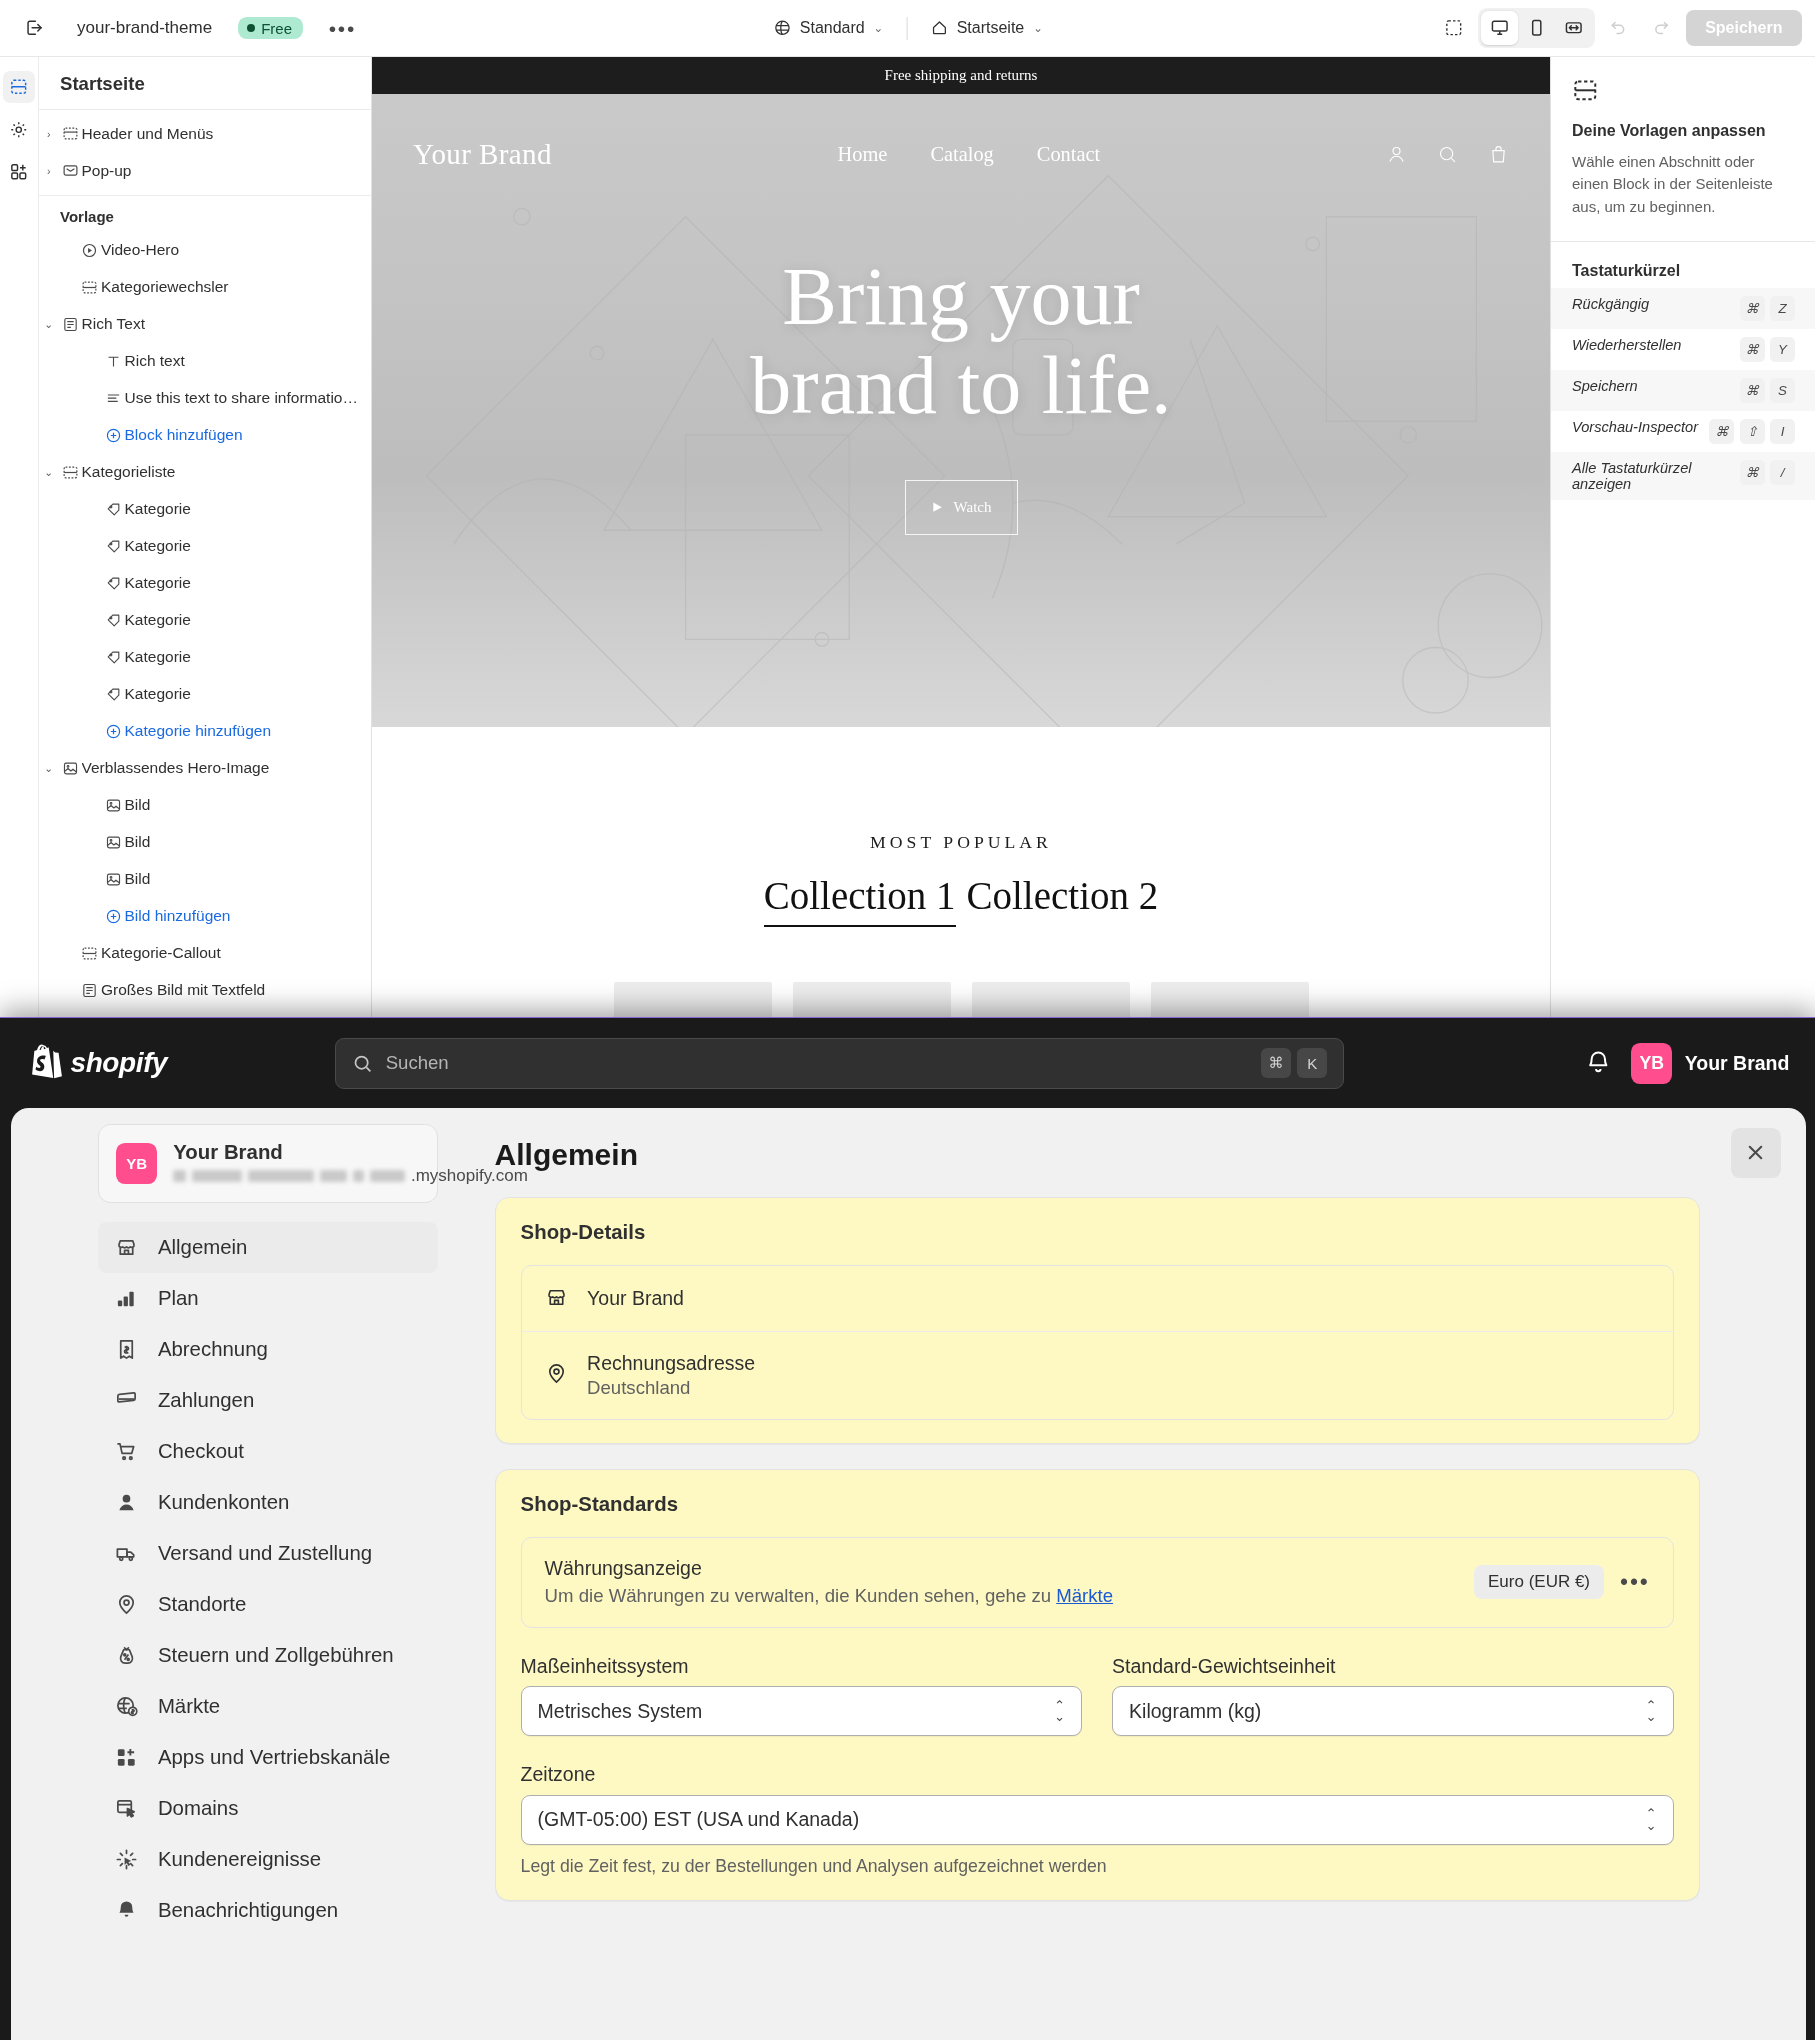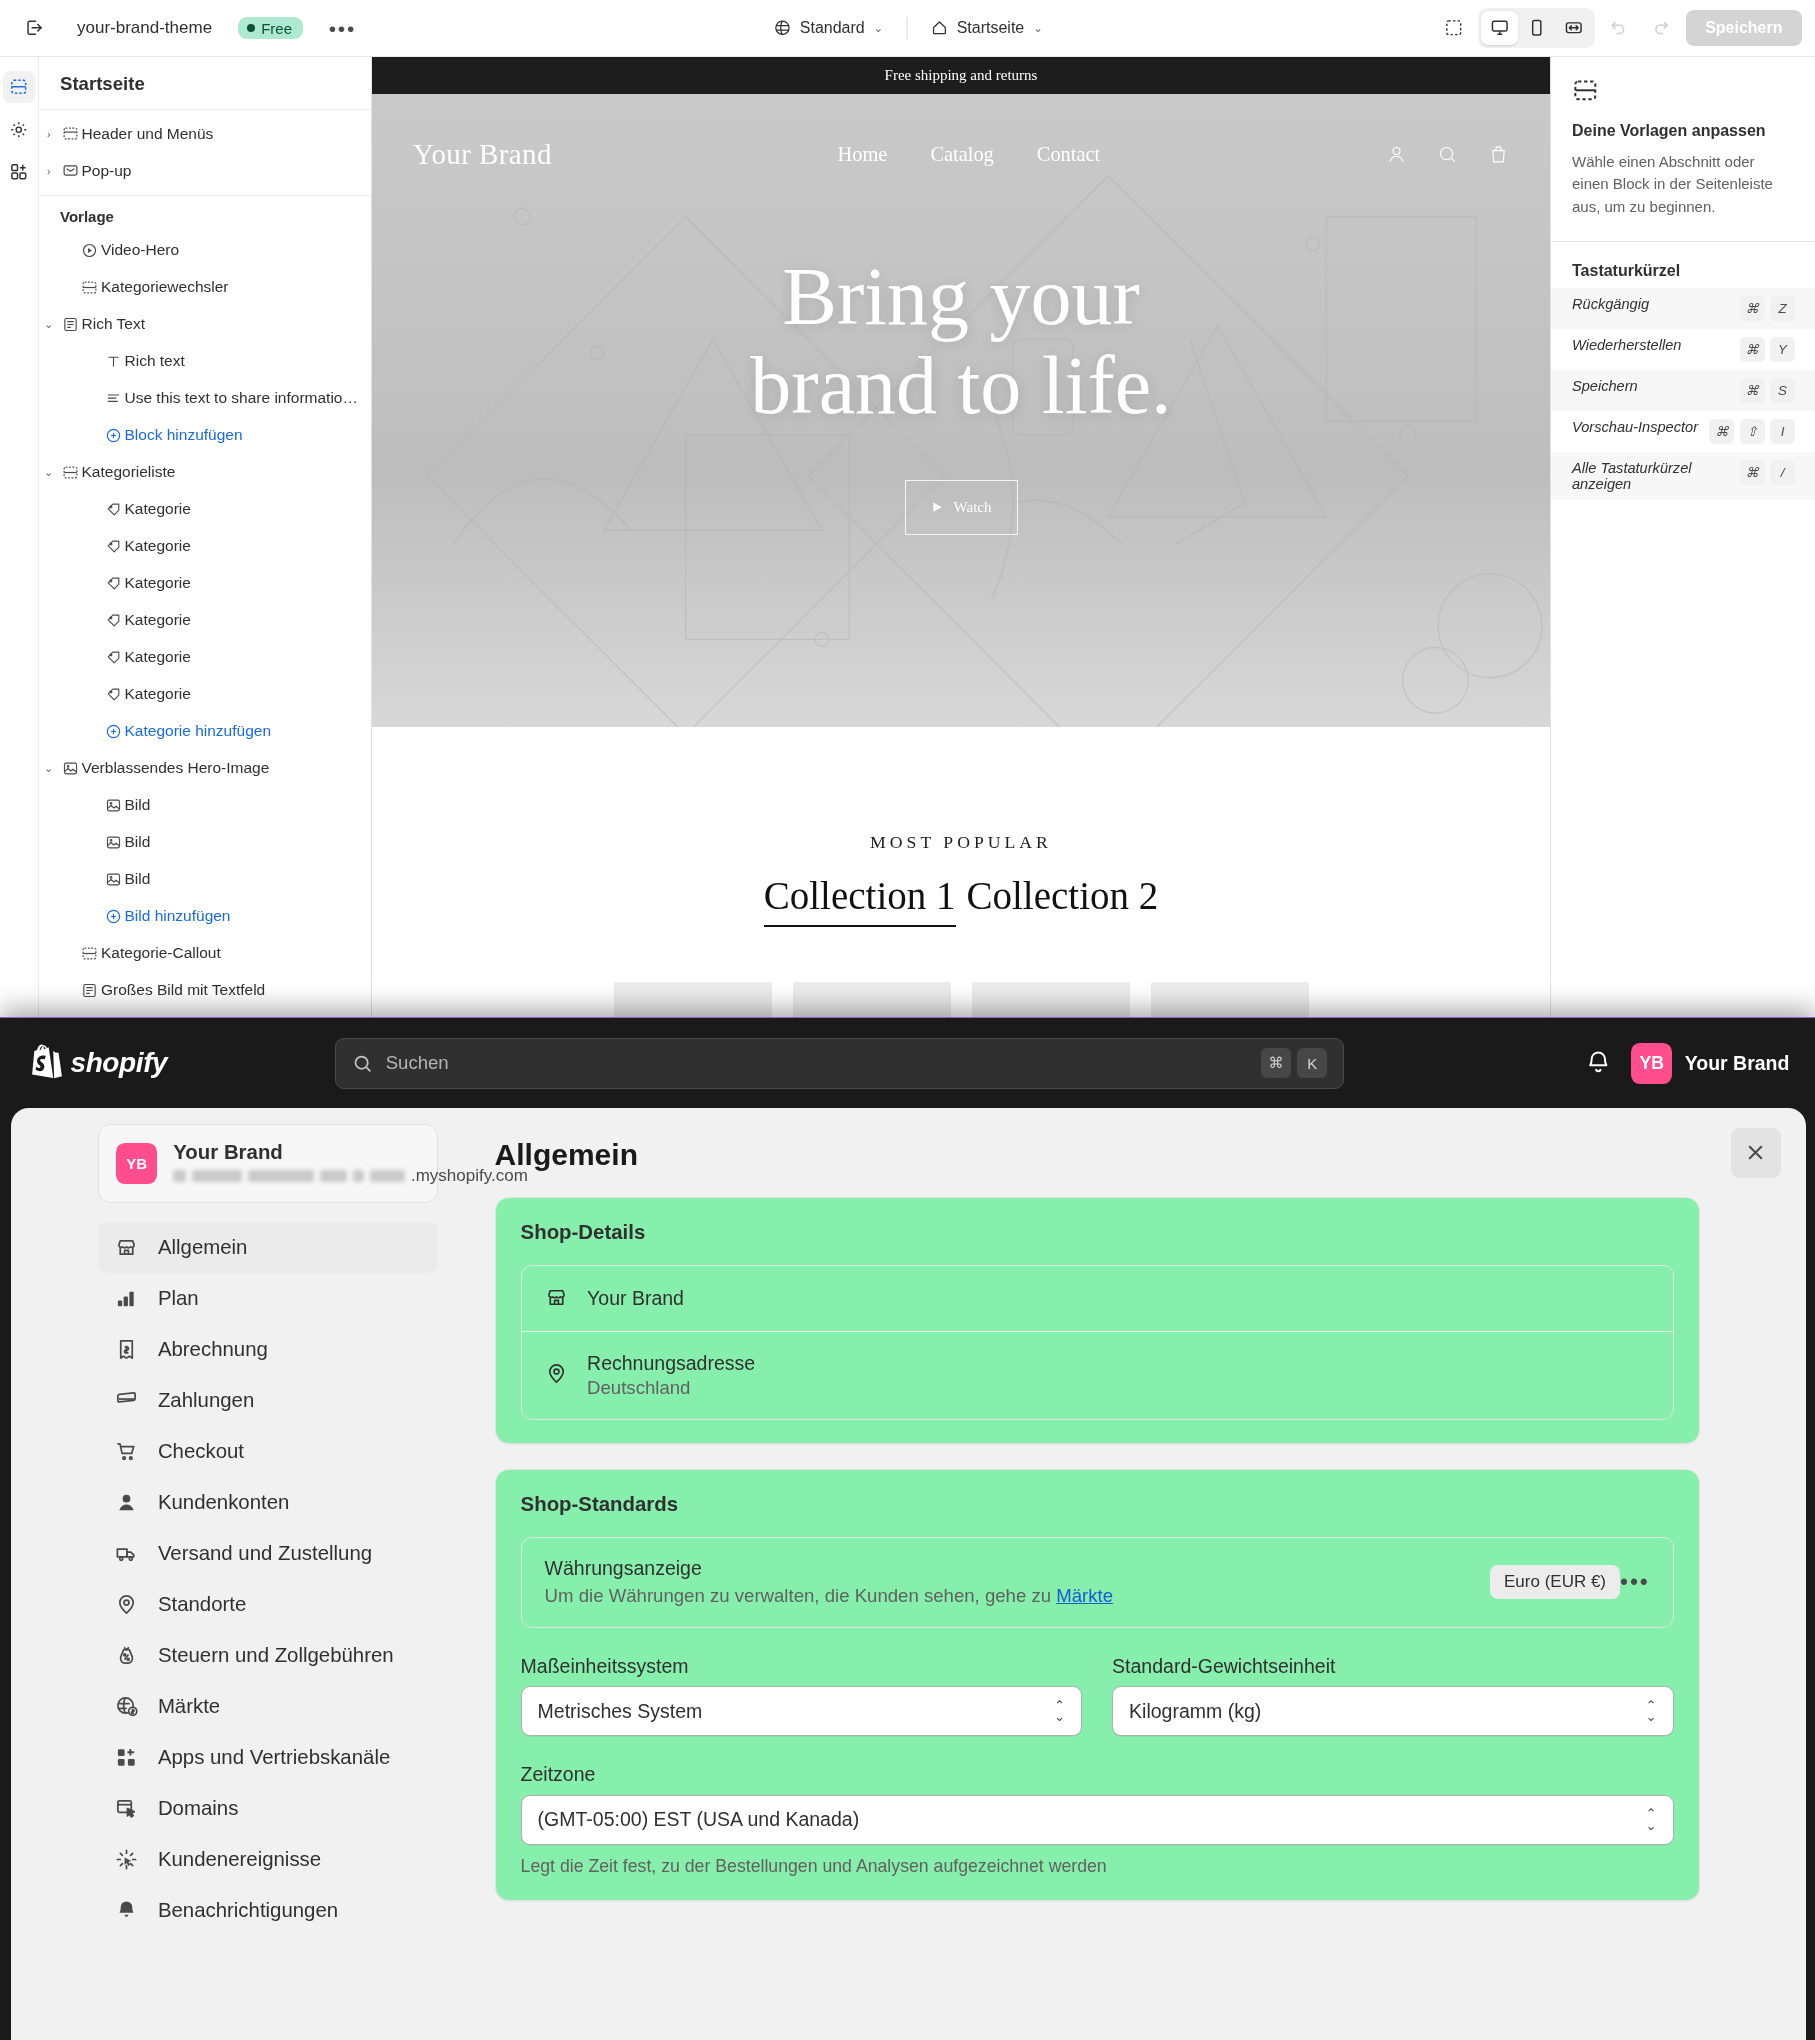--- a/index.html
+++ b/index.html
@@ -234,32 +234,32 @@
     display: flex; align-items: center; gap: 17.7px; height: 51px;
     padding: 0 16px; border-radius: 8.9px; cursor: pointer;
     font-size: 20.4px; color: #303030;
   }
   .snav-item.active { background: #ebebeb; }
   .snav-ico { width: 26.6px; display: flex; align-items: center; justify-content: center; color: #4a4a4a; flex: none; }
 
   .settings-main { flex: 1; padding: 0 106px 0 41px; overflow: hidden; }
   .pg-title { font-size: 30px; font-weight: 700; color: #1a1a1a; margin: 14px 0 25px; }
   .panel {
-    background: #86efac; border: 0.9px solid #e3e3e3; border-radius: 14px;
+    background: #fef9c3; border: 0.9px solid #e3e3e3; border-radius: 14px;
     padding: 23px 25px; margin-bottom: 25px;
     box-shadow: 0 0.9px 0 rgba(0,0,0,.04);
   }
   .panel-h { font-size: 20.4px; font-weight: 700; color: #303030; margin-bottom: 21px; }
   .sub-card { border: 0.9px solid #e3e3e3; border-radius: 10.6px; }
   .sub-row { display: flex; align-items: center; gap: 19.5px; padding: 19.5px 23px; }
   .sub-row + .sub-row { border-top: 0.9px solid #ececec; }
   .sub-ico { color: #303030; flex: none; }
   .sub-t { font-size: 19.5px; color: #303030; }
   .sub-s { font-size: 18.6px; color: #616161; margin-top: 2.7px; }
-  .cur-row { display: flex; align-items: center; padding: 19.5px 23px; }
+  .cur-row { display: flex; align-items: center; padding: 19.5px 23px; gap: 16px; }
   .cur-left { flex: 1; }
   .cur-t { font-size: 19.5px; color: #303030; }
   .cur-d { font-size: 18.6px; color: #616161; margin-top: 5.3px; }
   .cur-link { color: #1a5ad7; text-decoration: underline; cursor: pointer; }
   .cur-badge {
     background: #ececec; border-radius: 8px; padding: 7px 14px;
     font-size: 17px; color: #303030;
   }
   .cur-dots { color: #4a4a4a; font-size: 23px; letter-spacing: 1.8px; cursor: pointer; }
   .field-grid { display: flex; gap: 30px; margin-top: 26.6px; }

